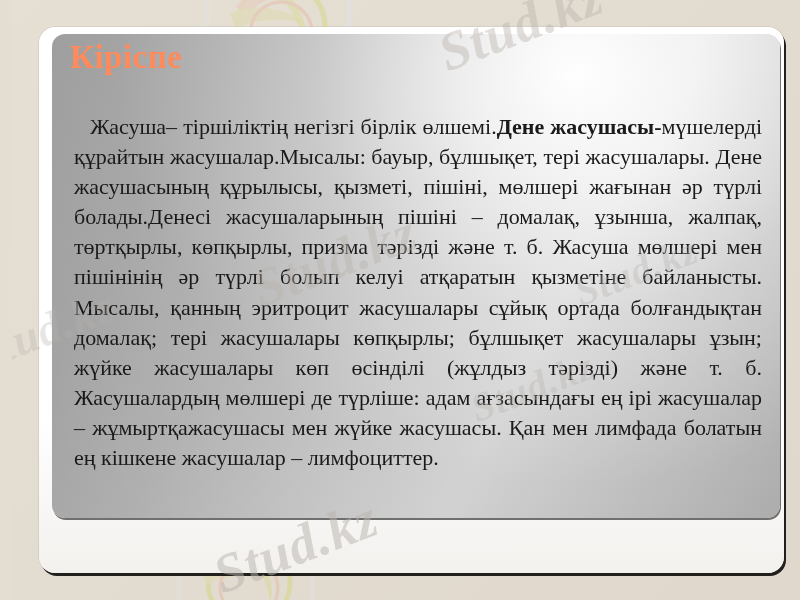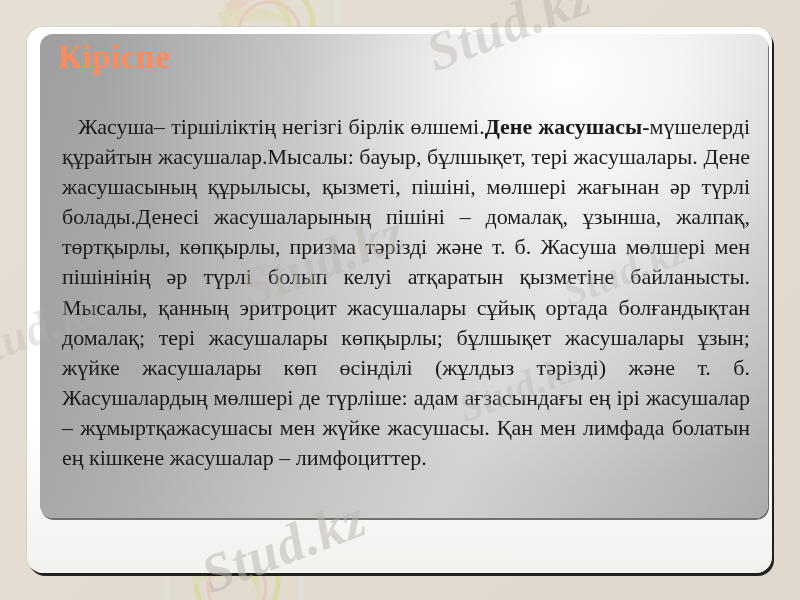--- a/index.html
+++ b/index.html
@@ -15,20 +15,21 @@
     position: relative;
   }
 
   
   #slide {
     position: absolute;
     inset: 0;
     background:
       linear-gradient(135deg, #e6dfd4 0%, #e3dcd1 40%, #e0d8cc 100%);
     overflow: hidden;
+    margin-left: 12px;
   }
 
   
   .wm-layer {
     position: absolute;
     inset: 0;
     pointer-events: none;
     overflow: hidden;
     z-index: 1;
   }

